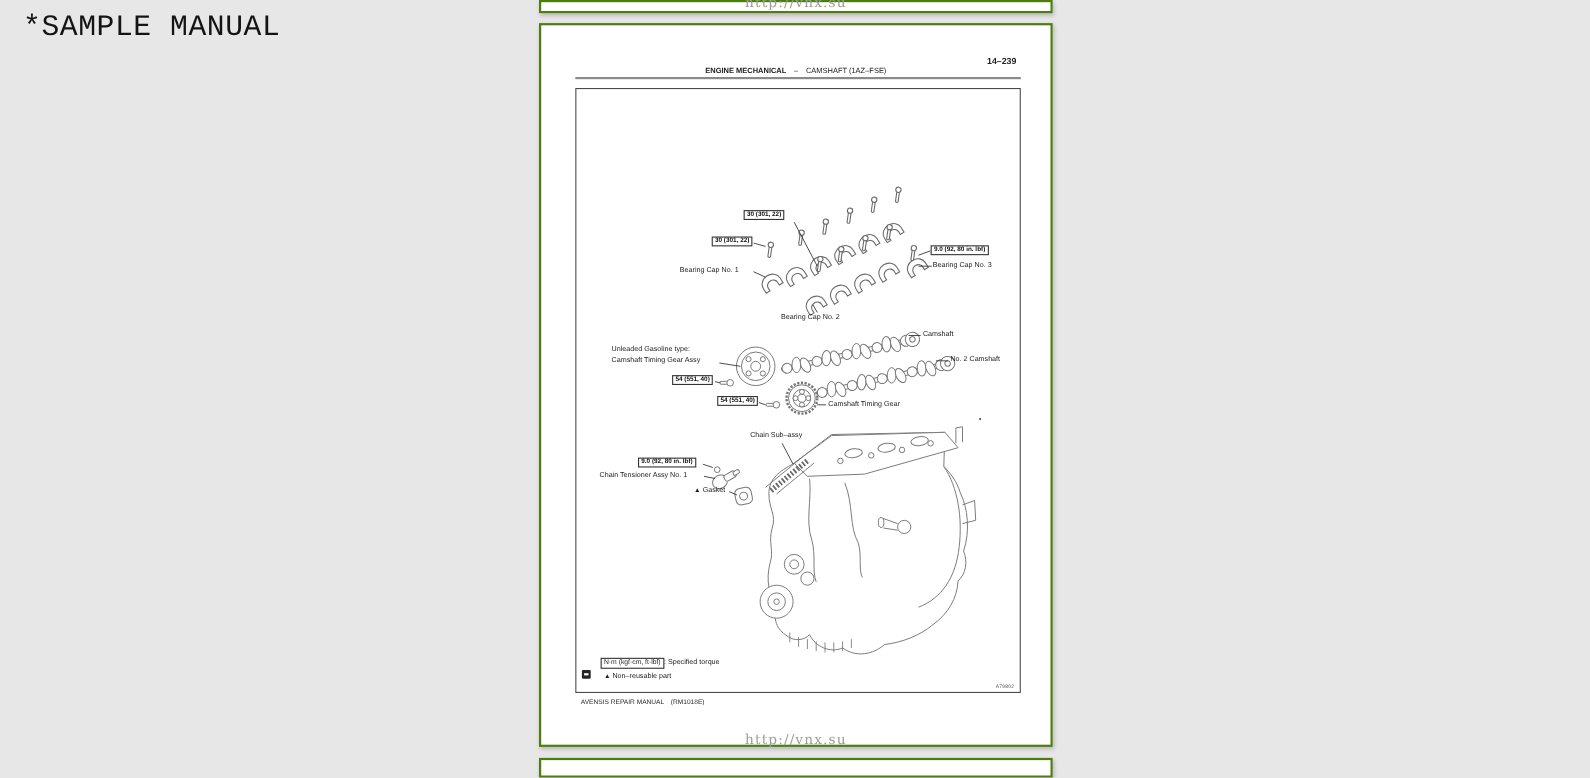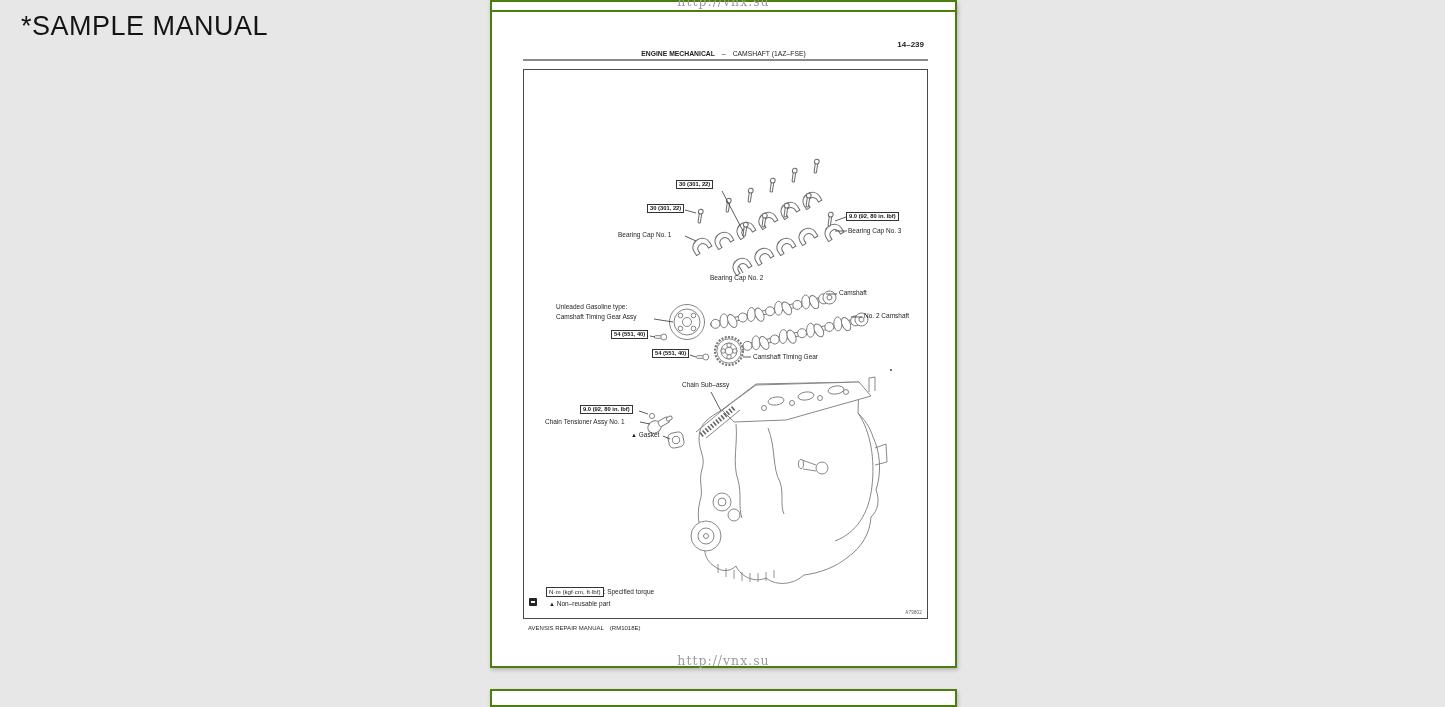--- a/index.html
+++ b/index.html
@@ -6,30 +6,30 @@
   html,body { width:1445px; height:707px; overflow:hidden; }
   body {
     position:relative;
     background:#e7e7e7;
     font-family:"Liberation Sans", sans-serif;
     color:#1d1d1d;
   }
   .sample-watermark {
     position:absolute; left:21px; top:11px;
     font-size:27px; letter-spacing:.5px; color:#141414;
-    font-family:Liberation Sans, sans-serif;
+    font-family:Liberation Mono, monospace;
   }
   .page {
     position:absolute; left:490px; width:467px;
     background:#ffffff;
     border:2px solid #4d7c0f;
     box-shadow:1px 2px 4px rgba(0,0,0,.22);
   }
   .page-partial-top    { top:0;   height:12px; }
-  .page-main           { top:10px; height:658px; }
+  .page-main           { top:21px; height:658px; }
   .page-partial-bottom { top:689px; height:18px; }
   .url-watermark {
     position:absolute; left:0; width:100%; text-align:center;
     font-family:"DejaVu Serif", serif;
     font-size:12.5px; letter-spacing:1px; color:#9c9c9c;
   }
   .page-partial-top .url-watermark { bottom:1px; }
   .page-main .url-watermark { top:641px; }
   .page-number {
     position:absolute; top:28px; right:31px;

